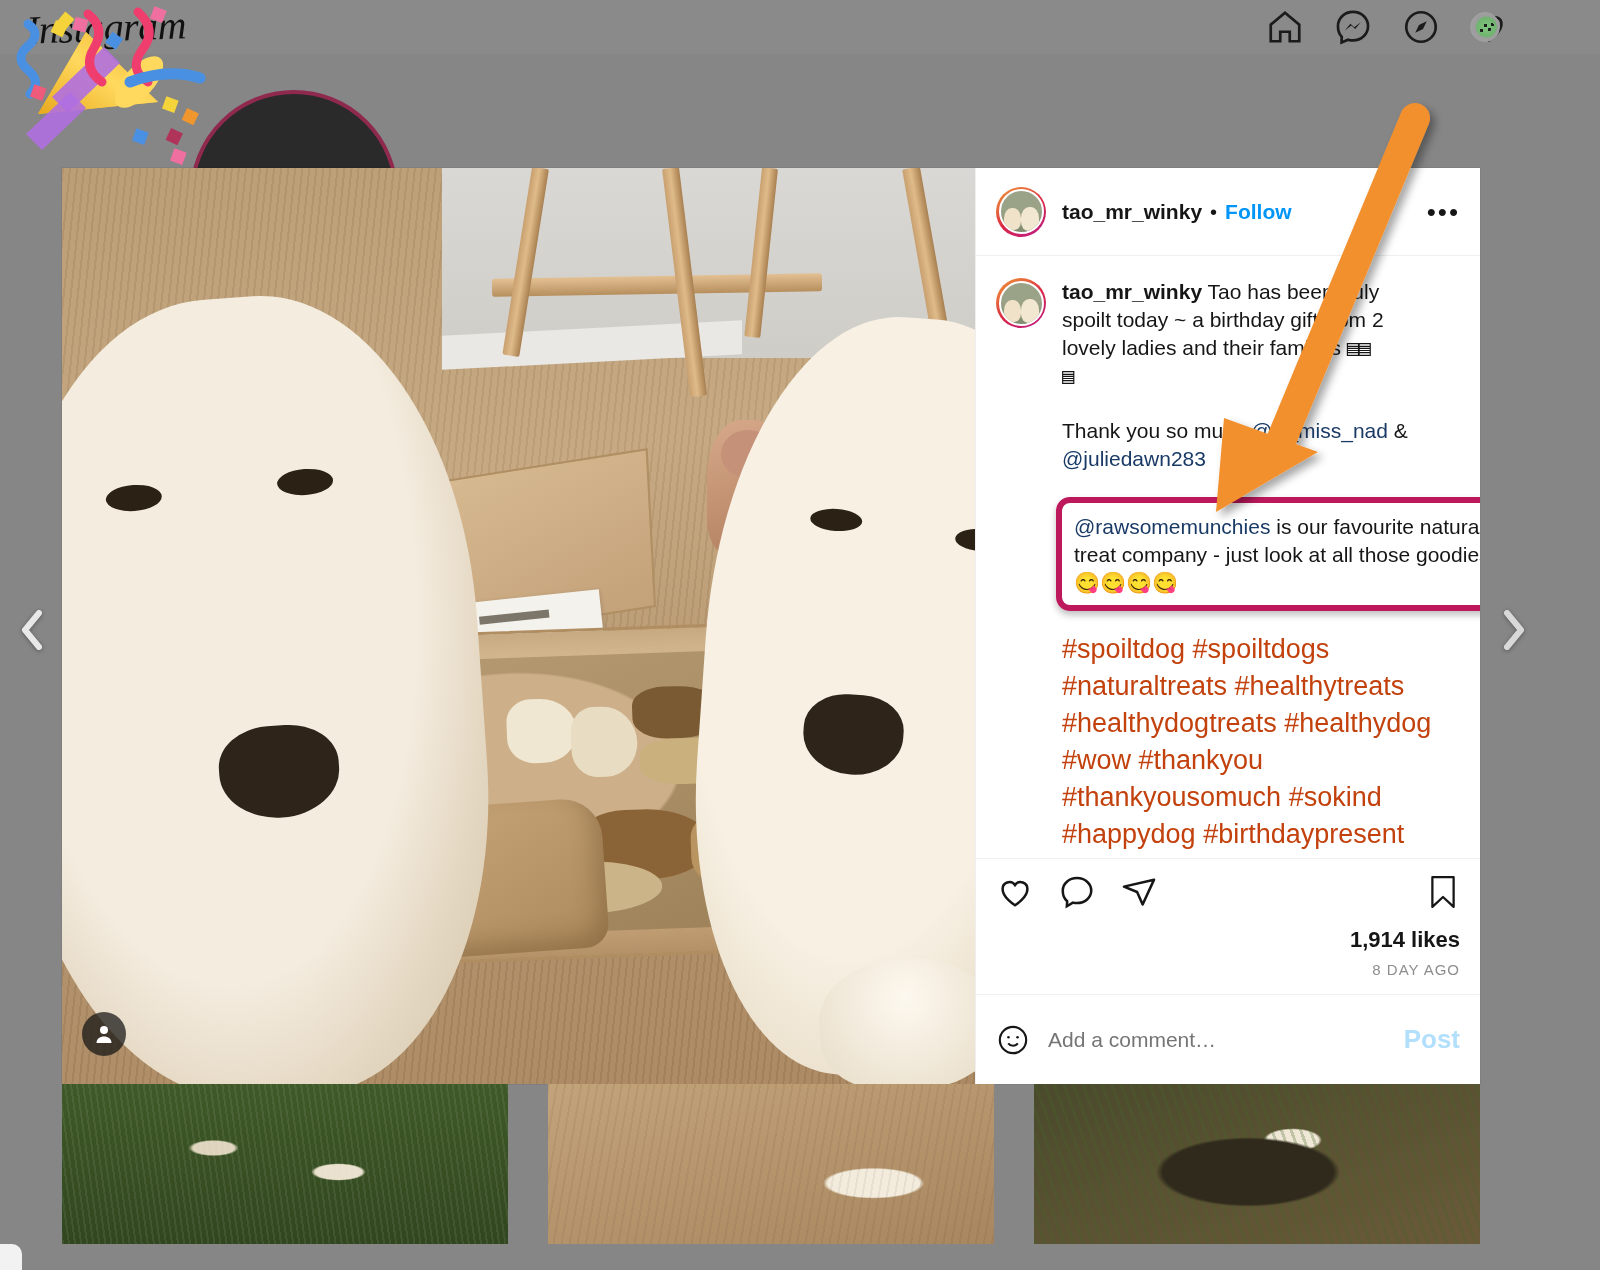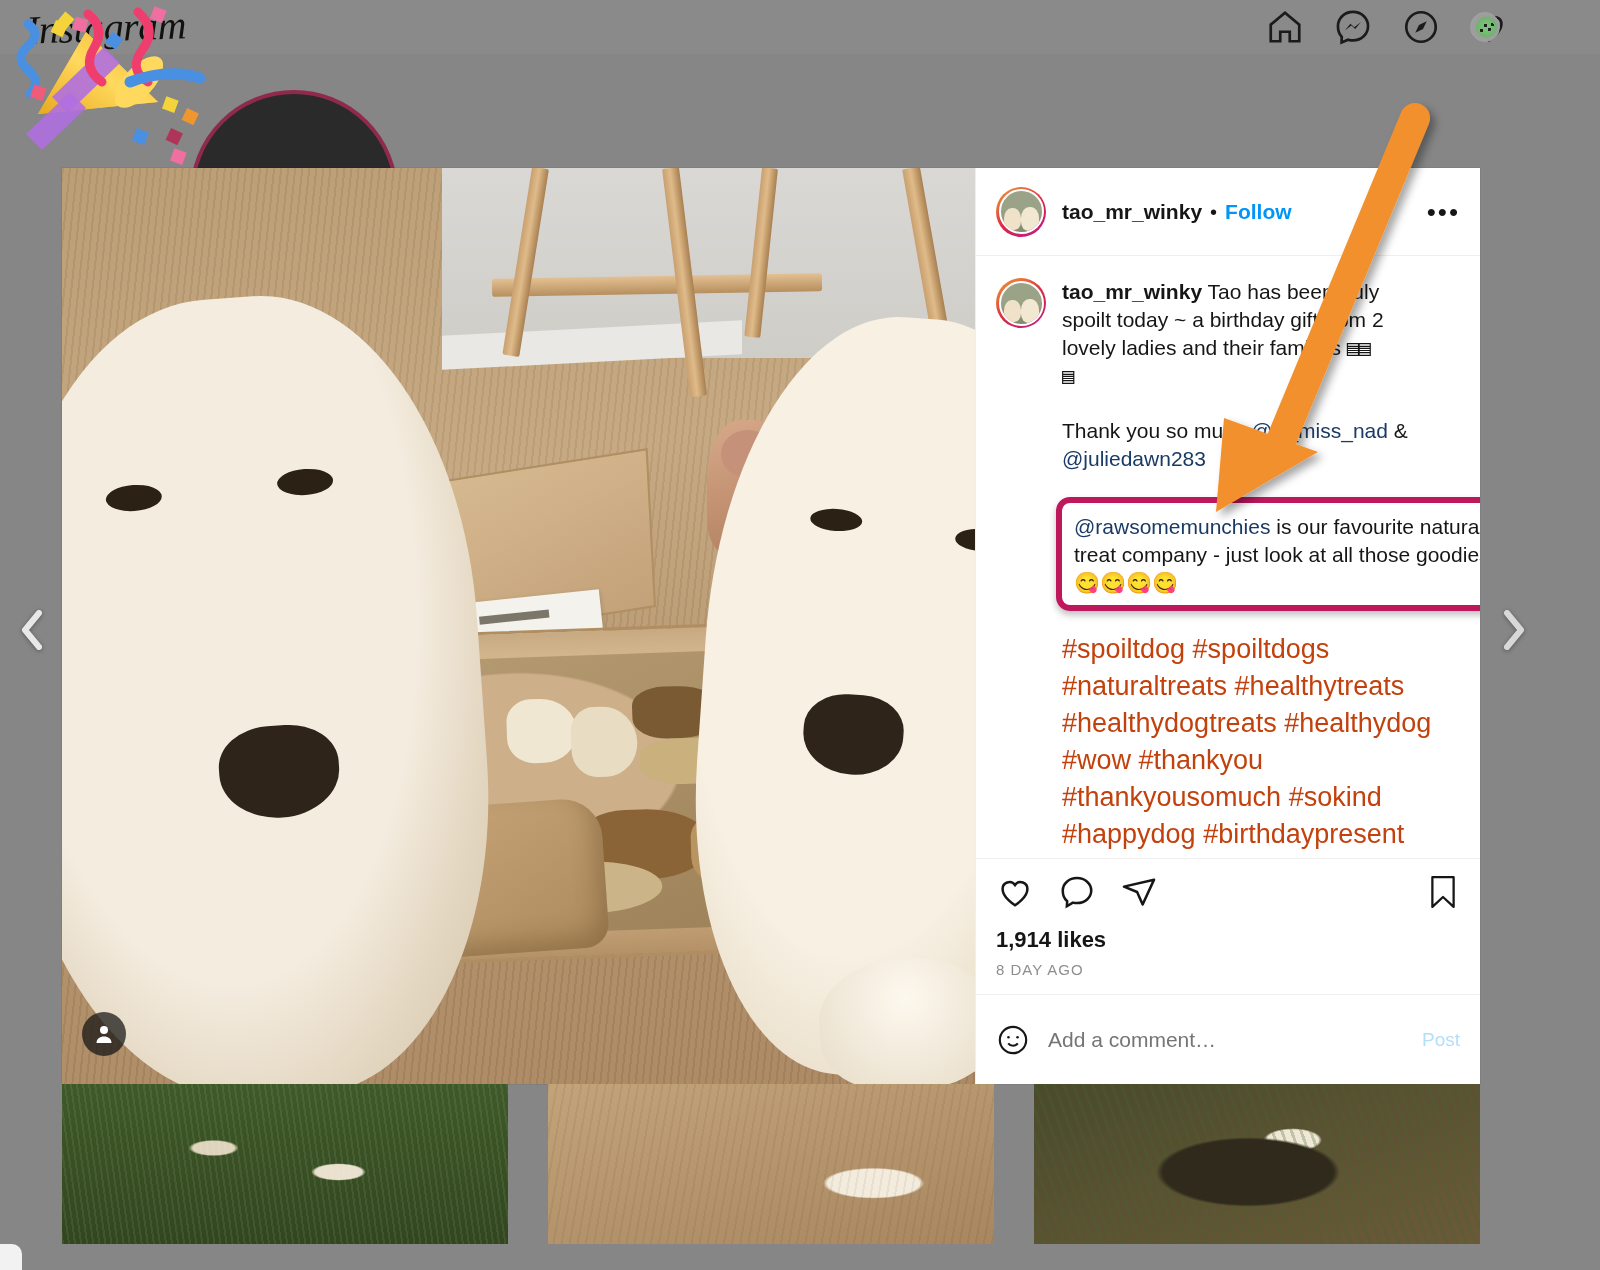--- a/index.html
+++ b/index.html
@@ -287,38 +287,38 @@
     border:6px solid #be185d; border-radius:14px;
     padding:10px 12px 8px 12px; width:453px;
     box-shadow:0 4px 7px rgba(0,0,0,.25);
   }
   .hashtags {
     margin-top:20px; font-size:27px; line-height:1.37; color:#c2410c;
     width:380px;
   }
 
   .side-actions {
-    flex:0 0 auto; border-top:1px solid #efefef; padding:14px 20px 0 20px;
+    flex:0 0 auto; border-top:1px solid #efefef; padding:14px 20px 0 20px;text-align:right;
   }
   .action-row { display:flex; align-items:center; gap:24px; }
   .action-row .spacer { flex:1 1 auto; }
   .act { display:block; cursor:pointer; }
   .likes { margin-top:12px; font-size:22px; font-weight:bold; color:#161616; }
   .when { margin-top:8px; font-size:15px; color:#8e8e8e; letter-spacing:1px; padding-bottom:16px; }
 
   .comment-bar {
     flex:0 0 90px; border-top:1px solid #efefef;
     display:flex; align-items:center; padding:0 20px; gap:18px;
   }
   .emoji-btn { width:34px; height:34px; flex:0 0 34px; }
   .comment-input {
     flex:1 1 auto; font-size:21px; color:#8e8e8e; background:transparent; border:0;
     font-family:"Liberation Sans", sans-serif;
   }
-  .post-btn { font-size:19px; font-weight:normal; color:#b2dffc; }
+  .post-btn { font-size:26px; font-weight:bold; color:#b2dffc; }
 
   
   .thumb-row {
     position:absolute; left:62px; top:1084px; width:1418px; height:160px;
     display:flex; gap:40px;
   }
   .thumb { width:446px; height:160px; overflow:hidden; }
   .thumb.t1 { background:linear-gradient(180deg,#3f5a28,#31461f); }
   .thumb.t1:after {
     content:""; display:block; width:100%; height:100%;

